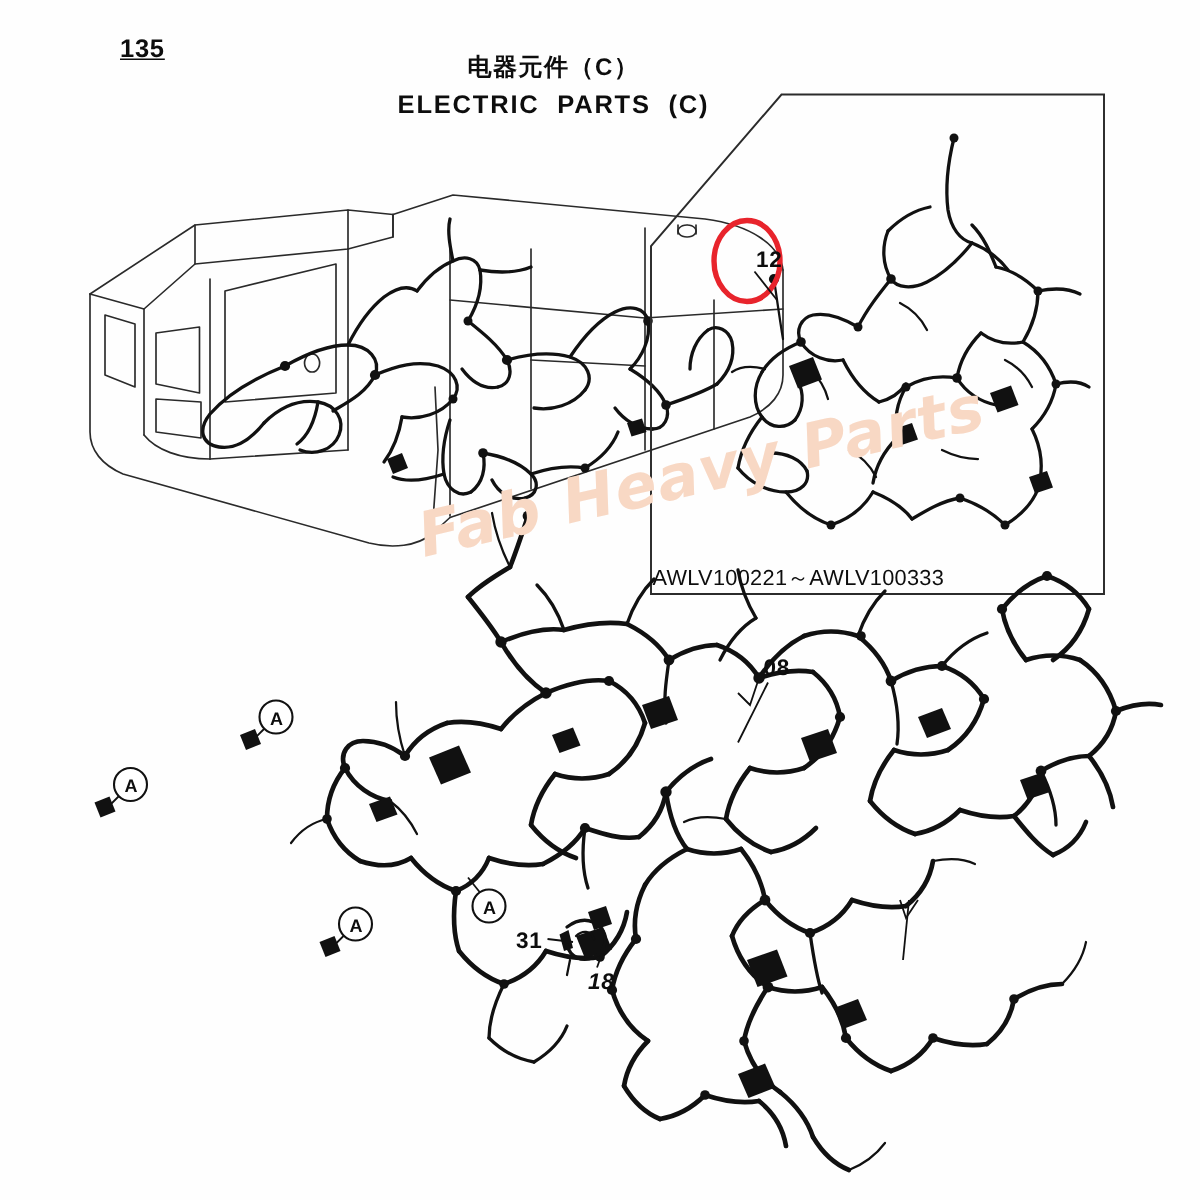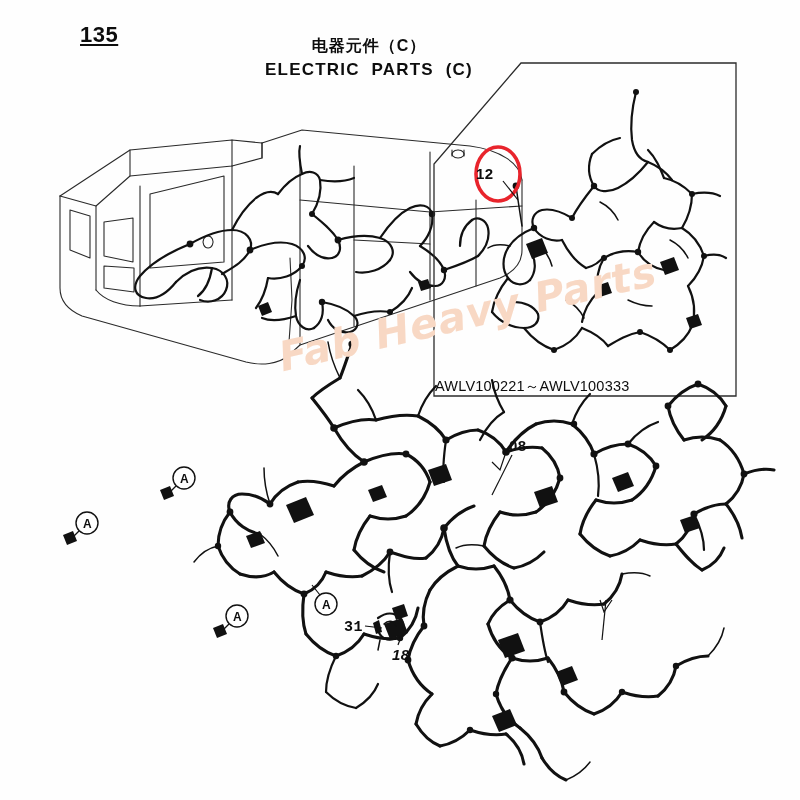--- a/index.html
+++ b/index.html
@@ -31,21 +31,21 @@
   
   .txt {
     position: absolute;
     color: #0d0d0d;
     white-space: pre;
     line-height: 1;
   }
   #page-number {
     left: 80px;
     top: 24px;
-    font-size: 22px;
+    font-size: 17px;
     font-weight: bold;
     letter-spacing: 0.5px;
     text-decoration: underline;
   }
   #title-cn {
     left: 0;
     top: 38px;
     width: 800px;
     text-align: center;
     font-size: 16px;
@@ -71,24 +71,24 @@
   }
   #serial-1 { top: 346px; }
   #serial-2 { top: 367px; margin-top: 12px; }
 
   .callout-num {
     font-size: 15px;
     font-weight: bold;
     letter-spacing: 0.5px;
   }
   #callout-01 { left: 509px; top: 438px; }
-  #callout-31 { left: 344px; top: 620px; font-family: Liberation Mono, monospace; }
+  #callout-31 { left: 344px; top: 620px; }
   #callout-18 { left: 392px; top: 647px; font-style: italic; }
   #callout-12 {
-    left: 476px;
+    left: 504px;
     top: 166px;
     font-size: 15px;
     font-weight: bold;
   }
 
   .ref-letter {
     position: absolute;
     font-size: 12px;
     font-weight: bold;
     color: #0d0d0d;

